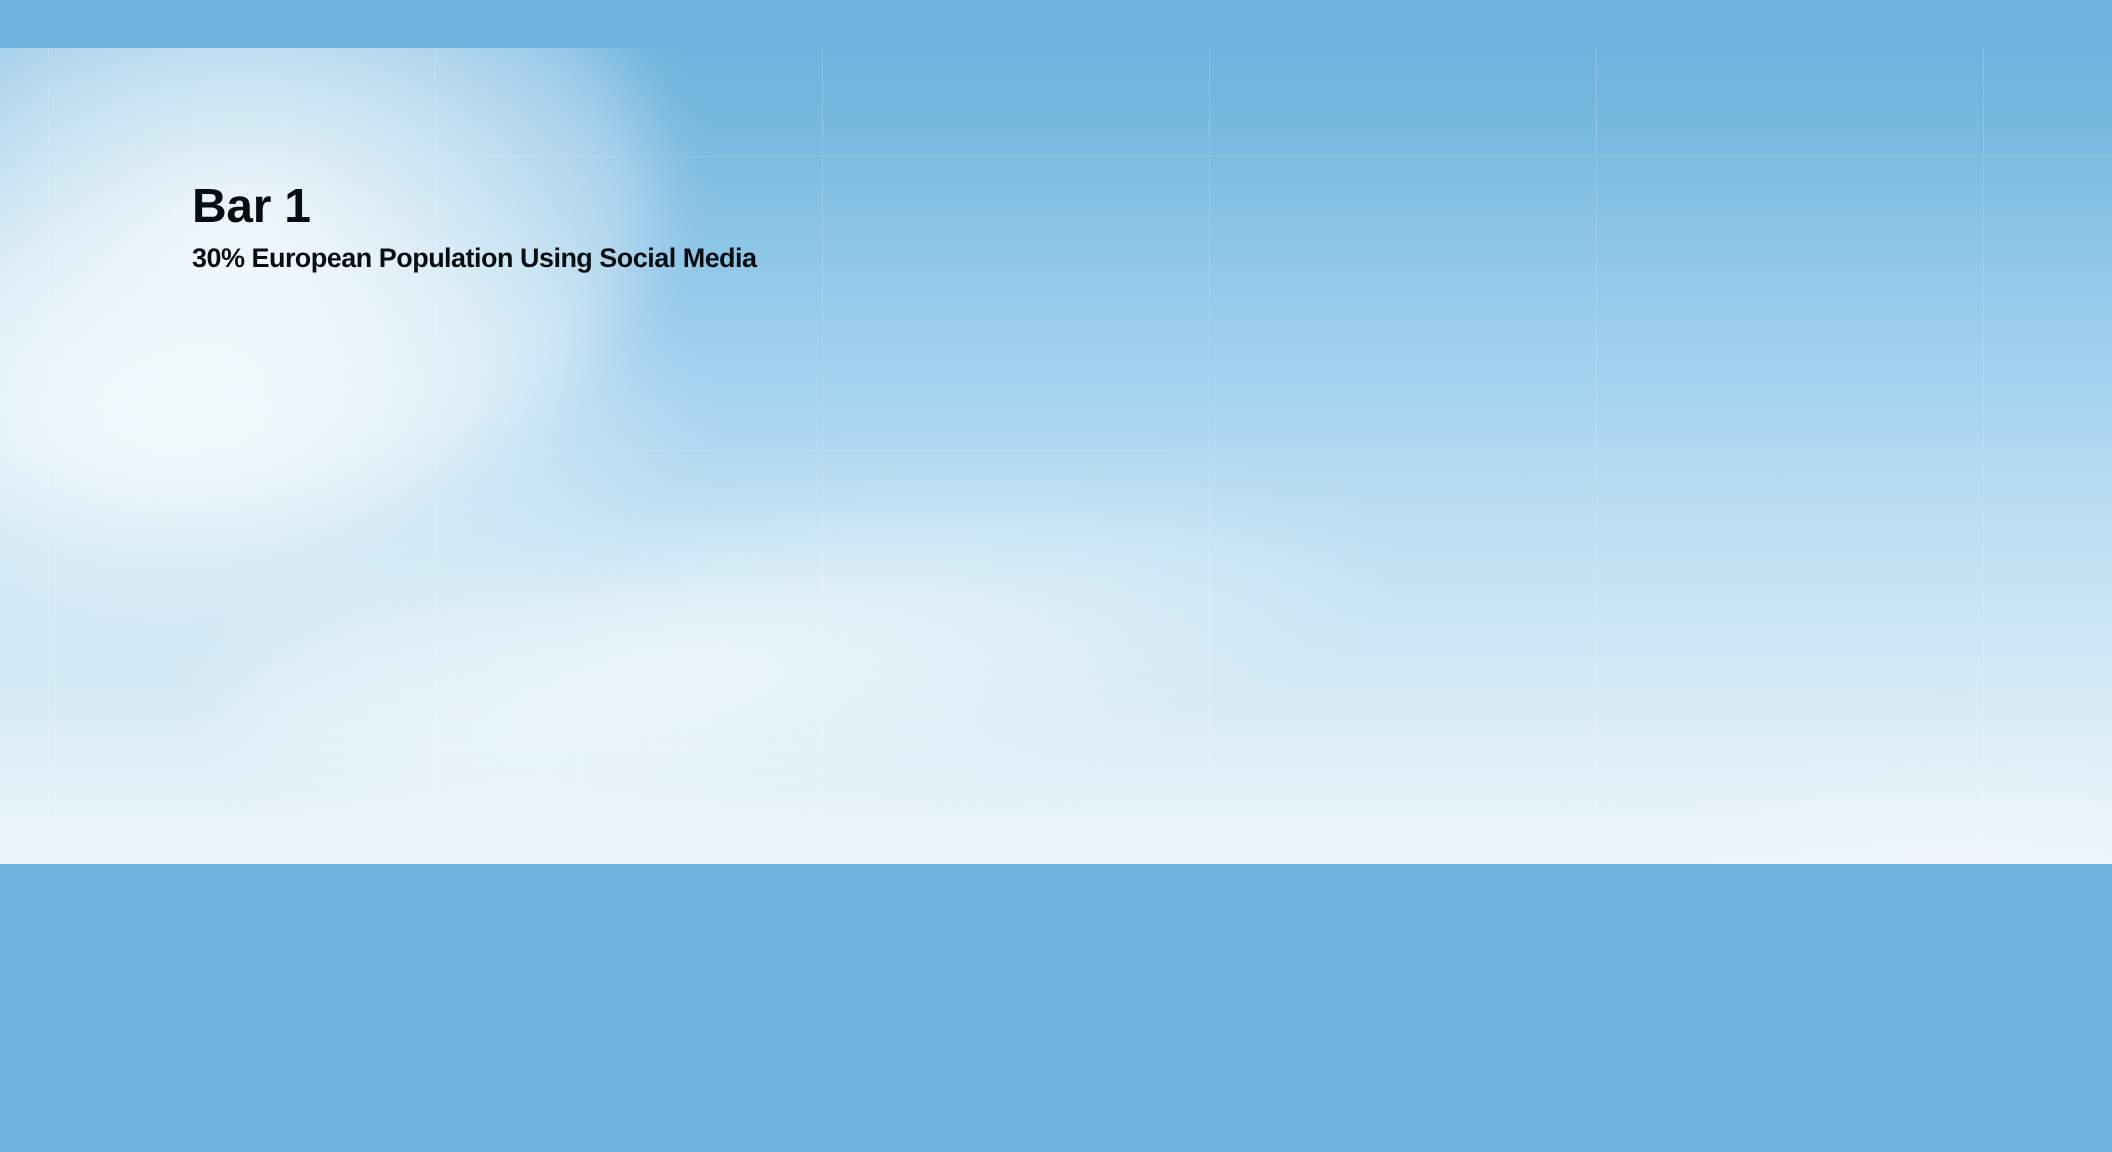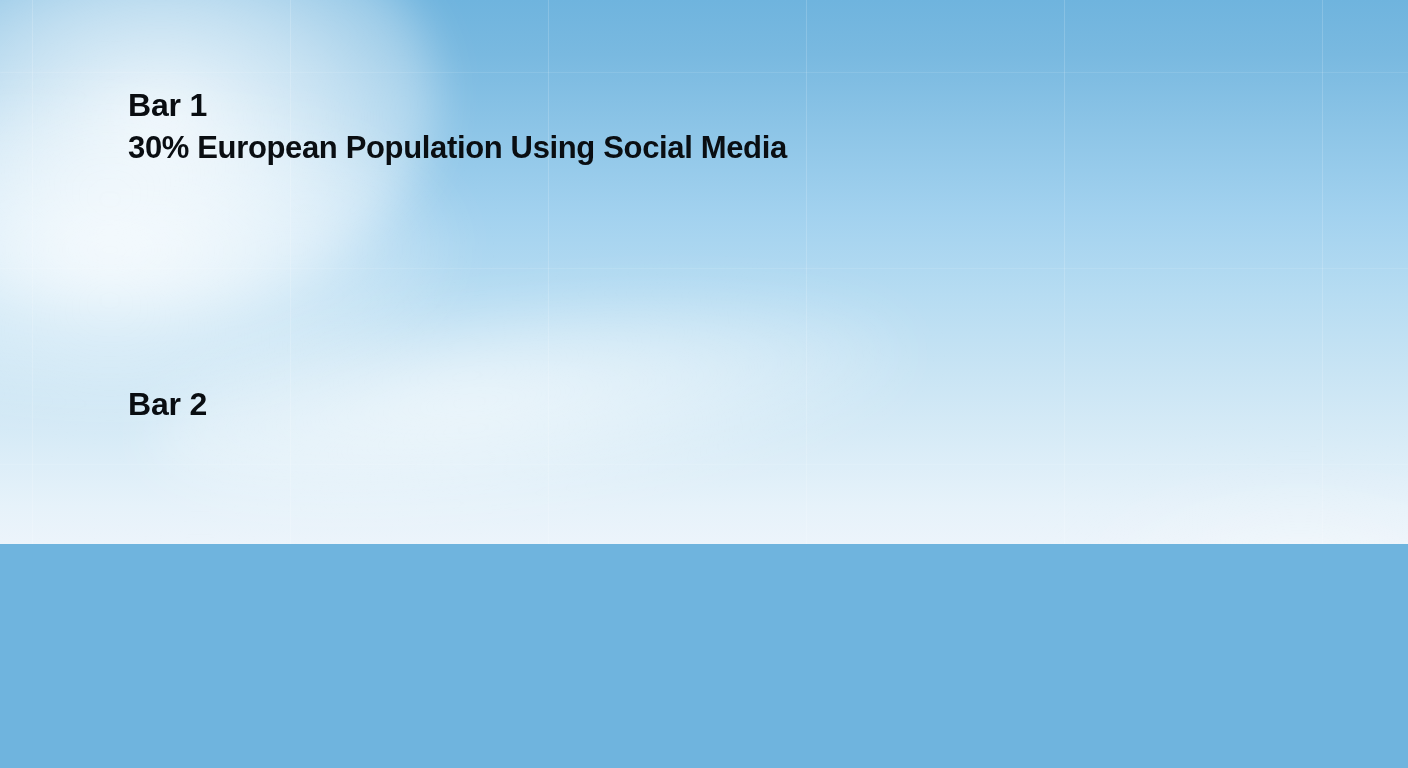--- a/index.html
+++ b/index.html
@@ -14,20 +14,21 @@
     font-family: "Liberation Sans", sans-serif;
     background: #6fb4de;
   }
 
   
   #scene {
     position: relative;
     width: 1408px;
     height: 544px;
     overflow: hidden;
+    margin-top: 32px;
   }
 
   
   .sky {
     position: absolute;
     inset: 0;
     background: linear-gradient(to bottom,
       #6fb4de 0%,
       #79b9e0 10%,
       #8dc5e7 24%,
@@ -116,21 +117,21 @@
   .bar-title {
     margin: 0;
     font-size: 32px;
     font-weight: bold;
     color: #090d11;
     letter-spacing: -0.2px;
     line-height: 1.08;
   }
   .bar-subtitle {
     margin: 8px 0 0 0;
-    font-size: 31px;
+    font-size: 18px;
     font-weight: bold;
     color: #0a0e12;
     letter-spacing: -0.35px;
     line-height: 1.1;
     white-space: nowrap;
   }
 
   
   .bar-track {
     position: relative;
@@ -218,17 +219,16 @@
   <div class="cloud cloud-e"></div>
 
   <div class="content">
 
     <div class="bar-group" id="group-1">
       <h2 class="bar-title">Bar 1</h2>
       <p class="bar-subtitle">30% European Population Using Social Media</p>
     </div>
 
     <div class="bar-group" id="group-2">
-      <h2 class="bar-title">Bar 2</h2>
     </div>
 
   </div>
 </div>
 
 </body></html>

